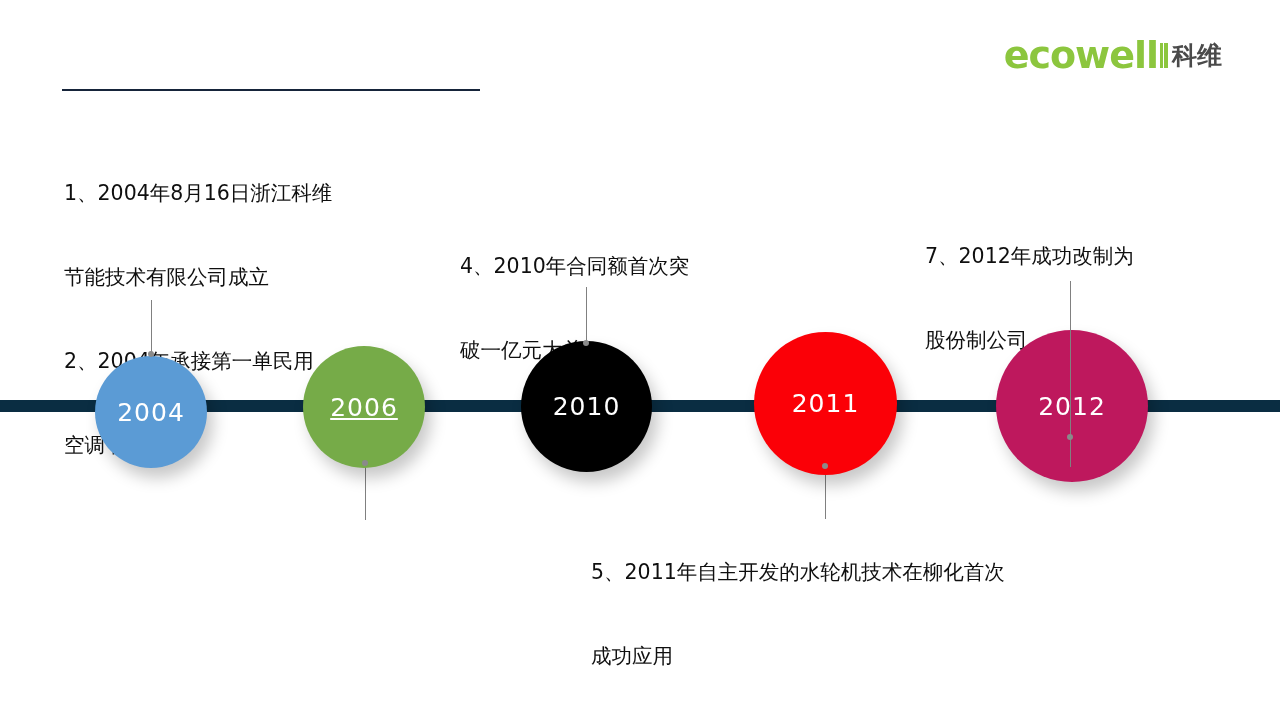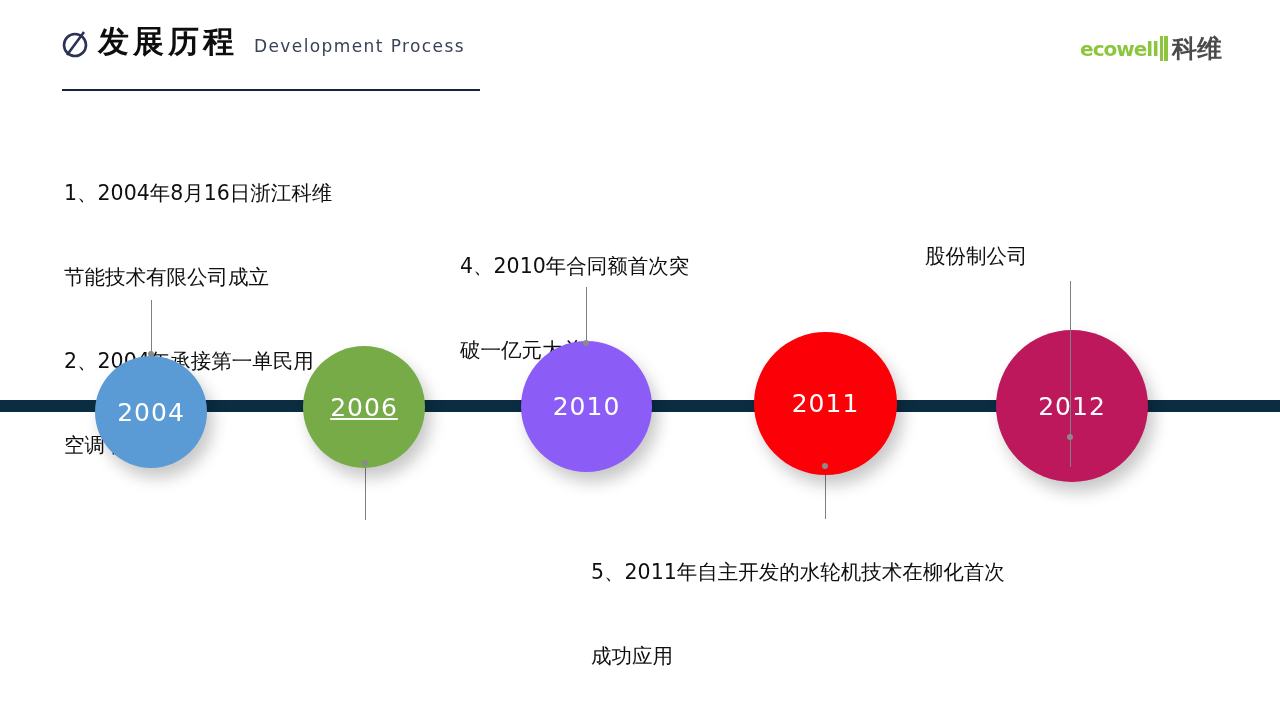--- a/index.html
+++ b/index.html
@@ -70,21 +70,21 @@
   
   .logo {
     position: absolute;
     right: 58px;
     top: 36px;
     display: flex;
     align-items: center;
     line-height: 1;
   }
   .logo-word {
-    font-size: 20px;
+    font-size: 38px;
     font-weight: bold;
     color: #8cc63e;
     letter-spacing: -1px;
     font-family: "DejaVu Sans", "Liberation Sans", sans-serif;
   }
   .logo-bars {
     display: inline-block;
     width: 8px;
     height: 25px;
     margin: 0 4px 0 2px;
@@ -153,30 +153,20 @@
     font-family: "DejaVu Sans", "Liberation Sans", sans-serif;
   }
   .block .ln { display: block; }
 </style>
 </head>
 <body>
 
 <div class="slide">
 
   <div class="header">
-    <div class="header-row">
-      <span class="slash-circle-icon">
-        <svg width="32" height="32" viewBox="0 0 32 32" aria-hidden="true">
-          <circle cx="15" cy="17" r="11" fill="none" stroke="#2b3255" stroke-width="2.6"></circle>
-          <line x1="7" y1="27" x2="24" y2="4" stroke="#2b3255" stroke-width="2.6"></line>
-        </svg>
-      </span>
-      <span class="title-cn">发展历程</span>
-      <span class="title-en">Development Process</span>
-    </div>
     <div class="header-rule"></div>
   </div>
 
   <div class="logo">
     <span class="logo-word">ecowell</span>
     <span class="logo-bars"></span>
     <span class="logo-cn">科维</span>
   </div>
 
   <div class="timeline-bar"></div>
@@ -197,21 +187,21 @@
   <div class="connector-dot" style="left:1067px; top:434px; z-index:5;"></div>
 
   <div class="node" style="left:95px; top:356px; width:112px; height:112px; background:#5b9bd5;">
     <span>2004</span>
   </div>
 
   <div class="node" style="left:303px; top:346px; width:122px; height:122px; background:#76ab48;text-decoration:underline;">
     <span>2006</span>
   </div>
 
-  <div class="node" style="left:521px; top:341px; width:131px; height:131px; background:#8b5cf6;text-align:right;">
+  <div class="node" style="left:521px; top:341px; width:131px; height:131px; background:#000000;text-align:right;">
     <span>2010</span>
   </div>
 
   <div class="node" style="left:754px; top:332px; width:143px; height:143px; background:#fb0007;">
     <span>2011</span>
   </div>
 
   <div class="node" style="left:996px; top:330px; width:152px; height:152px; background:#be185d;">
     <span>2012</span>
   </div>
@@ -222,20 +212,21 @@
     <span class="ln">2、2004年承接第一单民用</span>
     <span class="ln">空调节能项目</span>
   </div>
 
   <div class="block" style="left:460px; top:203px; width:300px;">
     <span class="ln">4、2010年合同额首次突</span>
     <span class="ln">破一亿元大关</span>
   </div>
 
   <div class="block" style="left:925px; top:193px; width:290px;">
+    <span class="ln">7、2012年成功改制为</span>
     <span class="ln">股份制公司</span>
   </div>
 
   <div class="block" style="left:239px; top:513px; width:340px;">
   </div>
 
   <div class="block" style="left:591px; top:509px; width:560px;">
     <span class="ln">5、2011年自主开发的水轮机技术在柳化首次</span>
     <span class="ln">成功应用</span>
     <span class="ln">6、2011年自主开发的高压变频大型风机节能</span>

